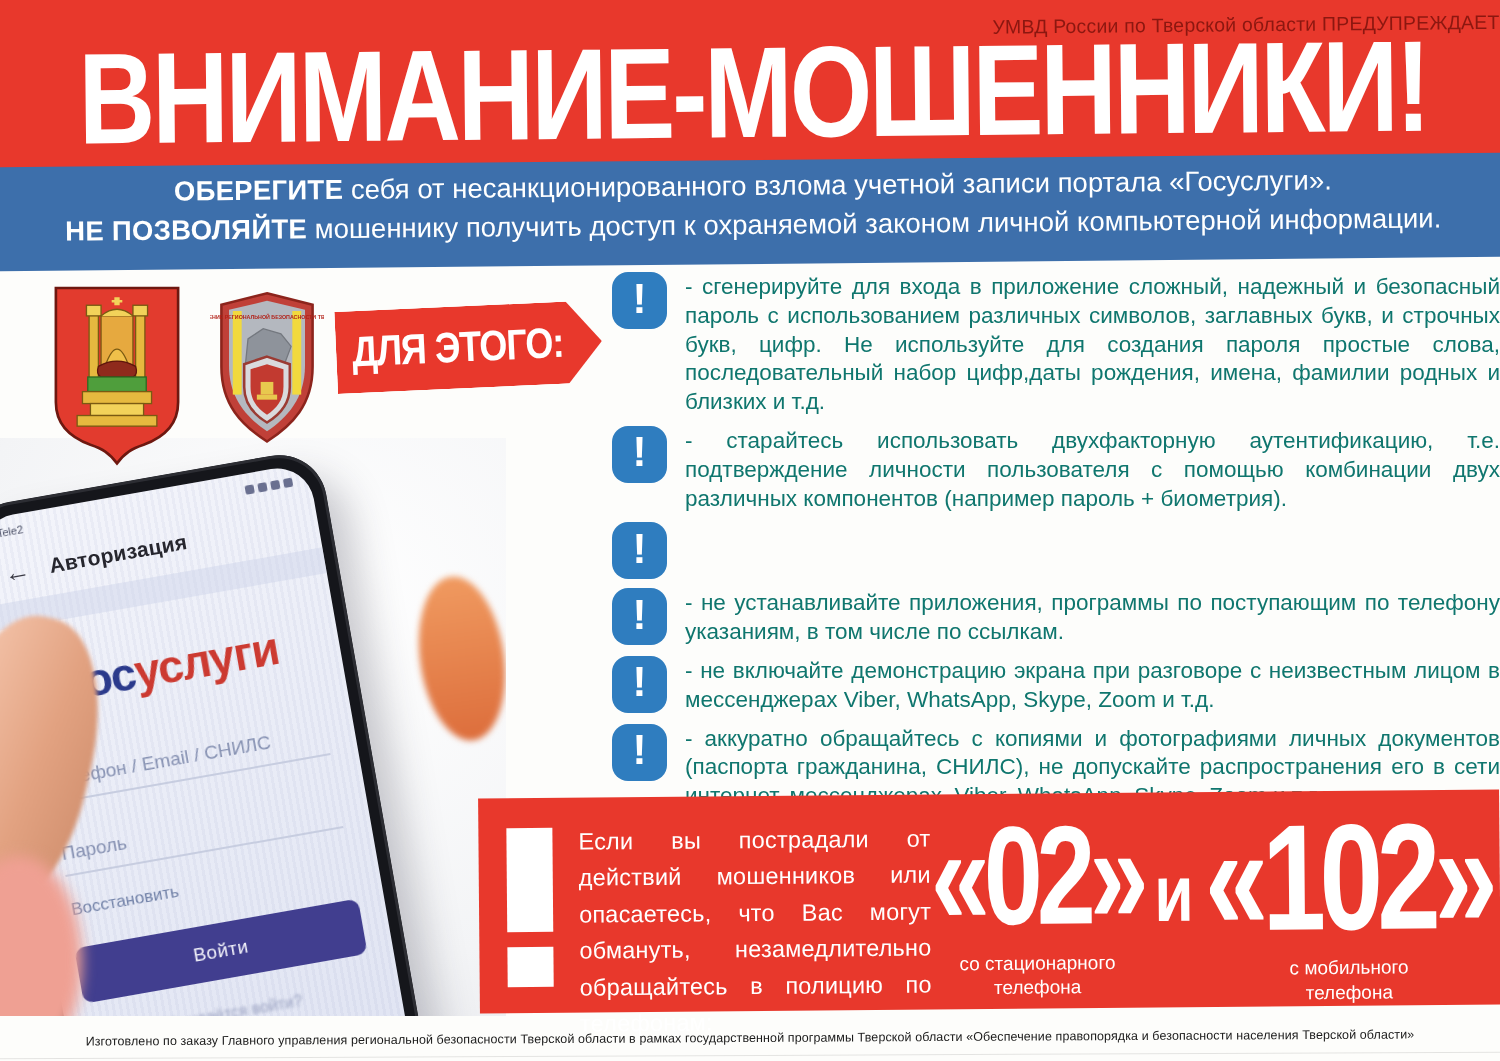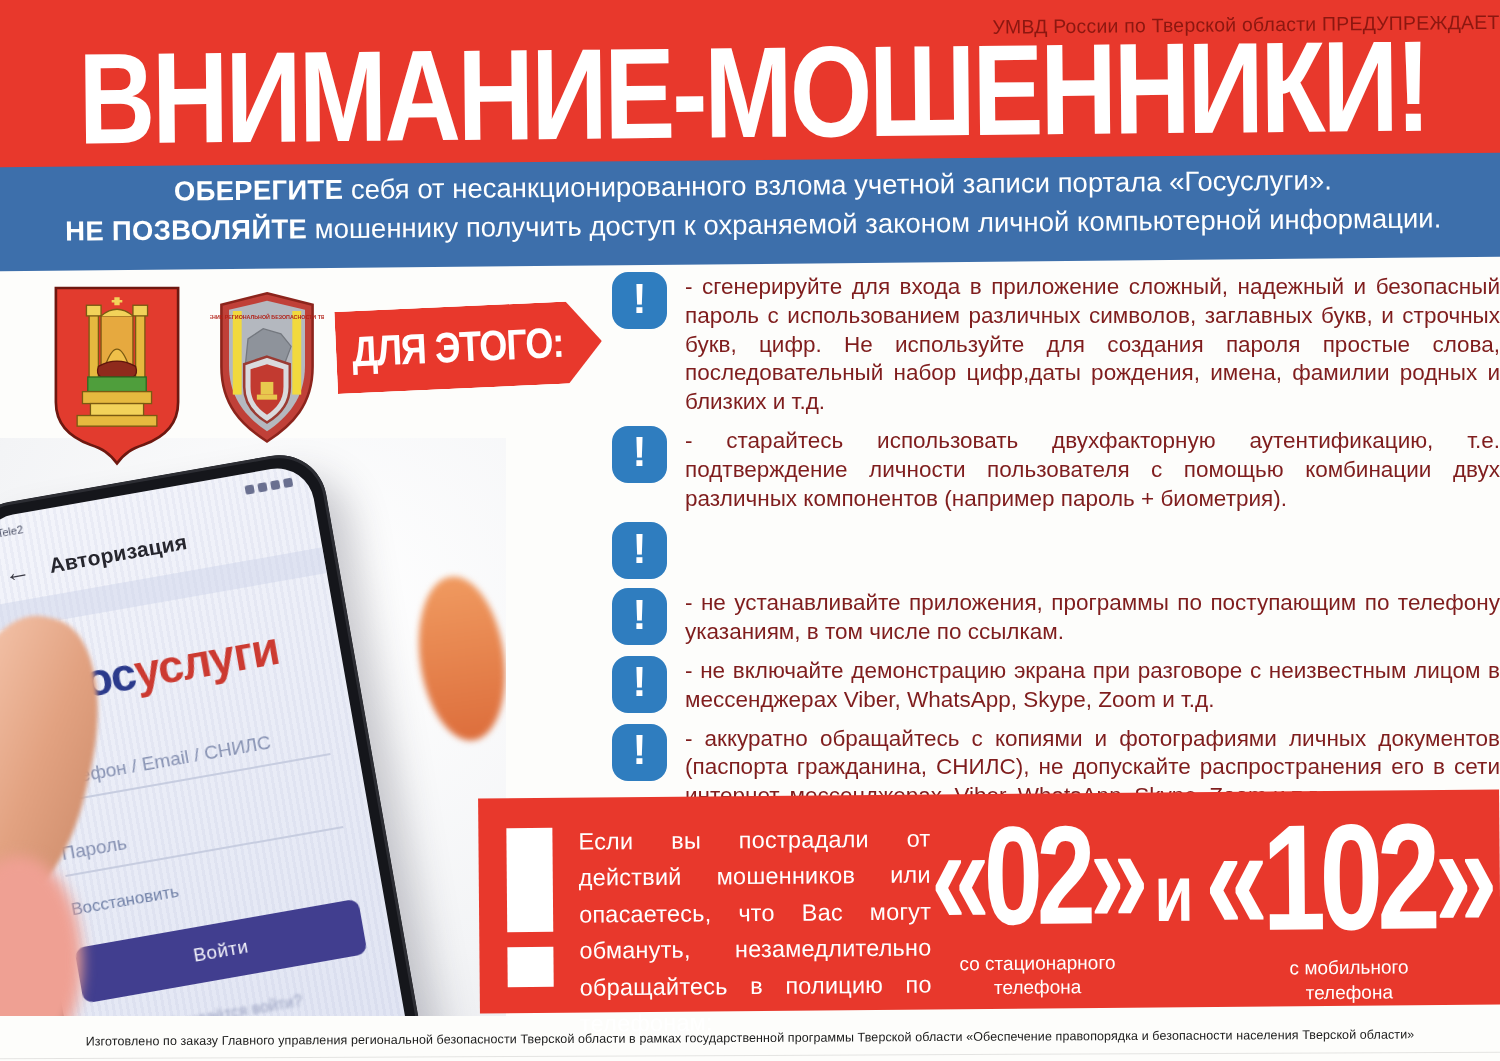--- a/index.html
+++ b/index.html
@@ -34,21 +34,21 @@
   .arrow-label span{color:#fff;font-weight:bold;font-size:36px;letter-spacing:-1px;
                transform:scaleY(1.18);white-space:nowrap;}
 
   
   .tips{position:absolute;left:612px;top:272px;width:888px;display:flex;
         flex-direction:column;gap:9px;z-index:2;}
   .tip{display:flex;gap:18px;align-items:flex-start;}
   .tip-icon{flex:none;width:55px;height:57px;border-radius:16px;background:#2f7dbf;
             color:#fff;font-weight:bold;font-size:42px;display:flex;align-items:center;
             justify-content:center;line-height:1;padding-bottom:4px;box-sizing:border-box;}
-  .tip-text{font-size:22.5px;line-height:1.28;color:#7f1d1d;text-align:justify;
+  .tip-text{font-size:22.5px;line-height:1.28;color:#0f766e;text-align:justify;
             padding-top:1px;}
 
   
   .photo{position:absolute;left:0;top:438px;width:506px;height:578px;overflow:hidden;
          z-index:1;background:radial-gradient(circle at 65% 30%,#ffffff 0%,#f3f4f6 70%,#e9eaee 100%);}
   .finger-right{position:absolute;left:420px;top:138px;width:84px;height:165px;
                 background:linear-gradient(#f09a60,#dd6e3c);border-radius:50%;
                 filter:blur(3px);z-index:1;transform:rotate(-8deg);}
   .phone{position:absolute;left:16px;top:36px;width:362px;height:660px;background:#15161b;
          border-radius:48px;transform:rotate(-10deg);z-index:2;

